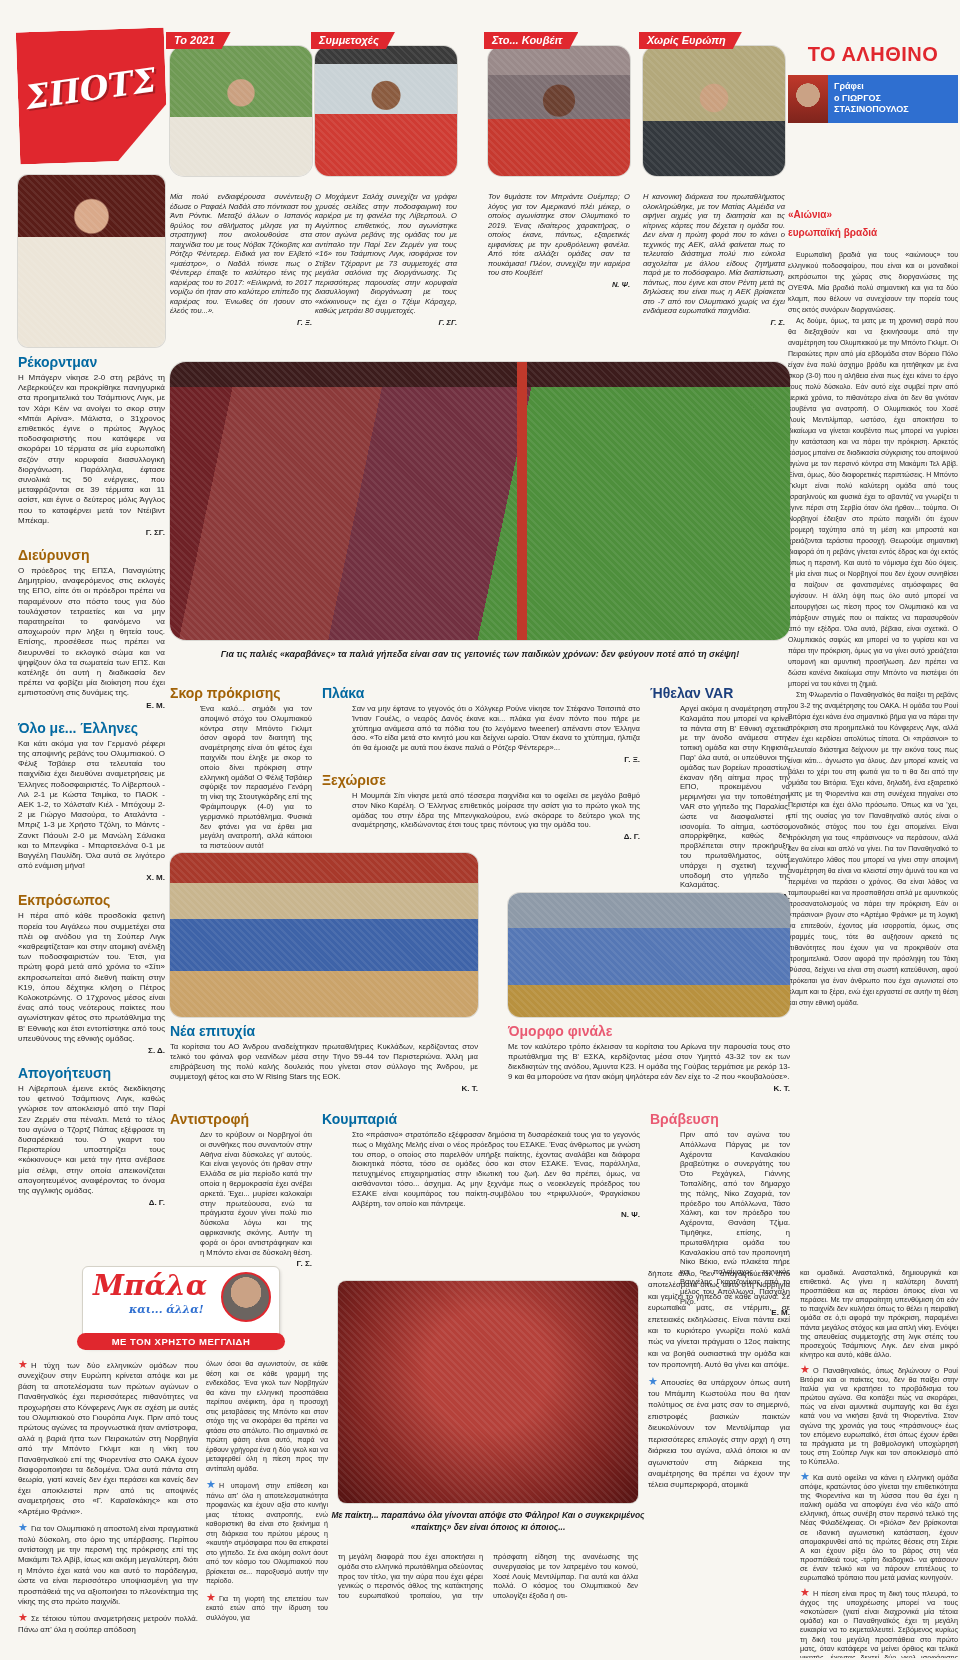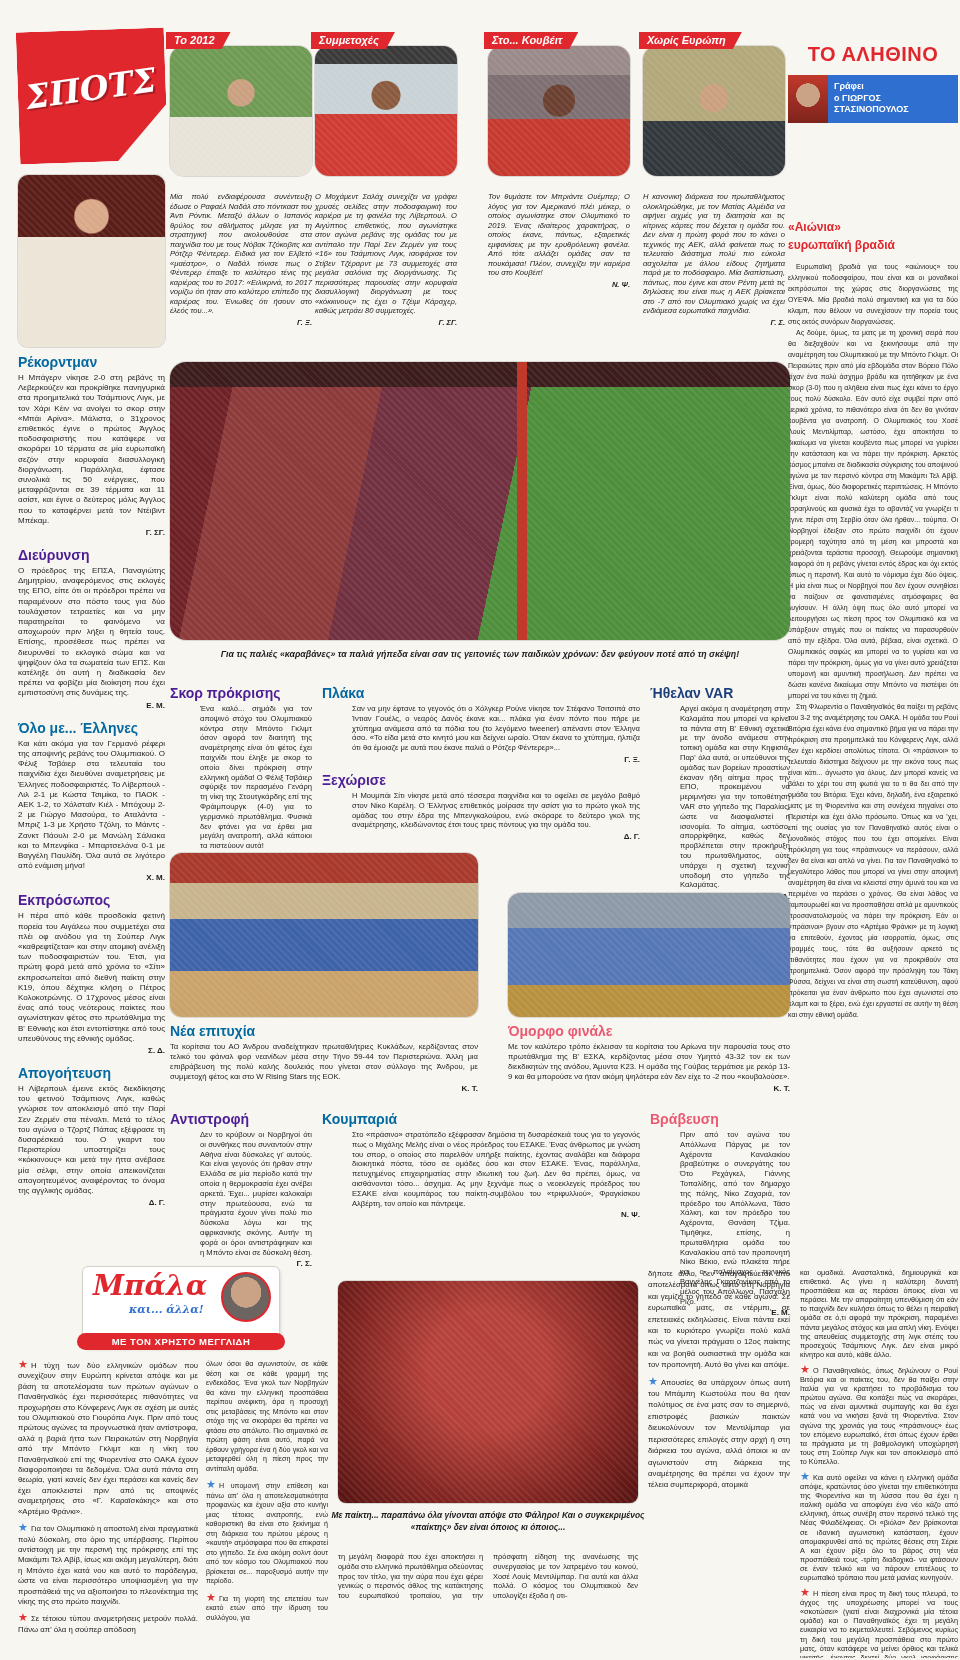--- a/index.html
+++ b/index.html
@@ -61,29 +61,29 @@
   #fos-box .txt{color:#fff;font-weight:bold;font-size:42px;letter-spacing:1px;
     font-family:"Liberation Sans",sans-serif;text-shadow:1px 1px 0 rgba(0,0,0,.2);}
   #fos-tagline{color:#e0272e;font-weight:bold;font-size:20px;margin-top:7px;letter-spacing:.5px;}
   #byline{display:flex;margin-top:9px;text-align:left;}
   #byline .bphoto{width:40px;height:48px;background:
     radial-gradient(circle at 50% 42%,#caa285 0 34%, rgba(0,0,0,0) 35%),
     linear-gradient(#c0392b,#7e241c);flex:0 0 auto;}
   #byline .bbox{flex:1;background:#2f6fd0;color:#fff;font-weight:bold;font-size:9px;
     line-height:11.5px;padding:6px 4px 4px 6px;}
   #fos-column{left:788px;top:206px;width:170px;}
-  #fos-column .title{color:#e0272e;font-weight:bold;font-size:12px;line-height:18px;margin-top:12px;}
+  #fos-column .title{color:#e0272e;font-weight:bold;font-size:10px;line-height:18px;}
   #fos-body{margin-top:7px;height:1002px;overflow:hidden;font-size:7px;line-height:11px;
     text-align:justify;}
   #fos-body p{margin:0;text-indent:8px;}
   
   .art h3{margin:0 0 3px 0;font-size:14px;line-height:15px;font-weight:bold;}
   .art p{margin:0;text-align:justify;}
   .sigline{text-align:right;font-weight:bold;font-size:8px;margin-top:2px;}
-  .hl-blue{color:#0369a1}.hl-red{color:#4c1d95}.hl-pink{color:#e95a72}.hl-navy{color:#1c3f7d}
+  .hl-blue{color:#0369a1}.hl-red{color:#a16207}.hl-pink{color:#e95a72}.hl-navy{color:#1c3f7d}
   
   #left-col{left:18px;top:175px;width:147px;}
   #left-col .photo{width:147px;height:172px;border-radius:10px;margin-bottom:8px;position:relative;}
   #left-col .art{margin-bottom:11px;}
   #left-col .art p{font-size:8px;line-height:10.2px;}
   
   #stadium-photo{left:170px;top:362px;width:620px;height:278px;border-radius:16px;position:absolute;}
   #stadium-caption{left:170px;top:648px;width:620px;text-align:center;font-style:italic;
     font-weight:bold;font-size:8.8px;line-height:12px;}
   
@@ -131,21 +131,21 @@
   .star.red{color:#e03535}.star.blue{color:#3e86d8}
 </style>
 </head>
 <body>
 
 <div class="abs" id="spots-logo">
   <div class="txt">ΣΠΟΤΣ</div>
 </div>
 
 <div class="abs card" style="left:170px">
-  <span class="ribbon">Το 2012</span>
+  <span class="ribbon">Το 2021</span>
   <div class="photo ph-nadal speck"></div>
 </div>
 <div class="abs card" style="left:315px">
   <span class="ribbon">Συμμετοχές</span>
   <div class="photo ph-salah speck"></div>
 </div>
 <div class="abs card" style="left:488px">
   <span class="ribbon">Στο... Κουβέιτ</span>
   <div class="photo ph-weber speck"></div>
 </div>

